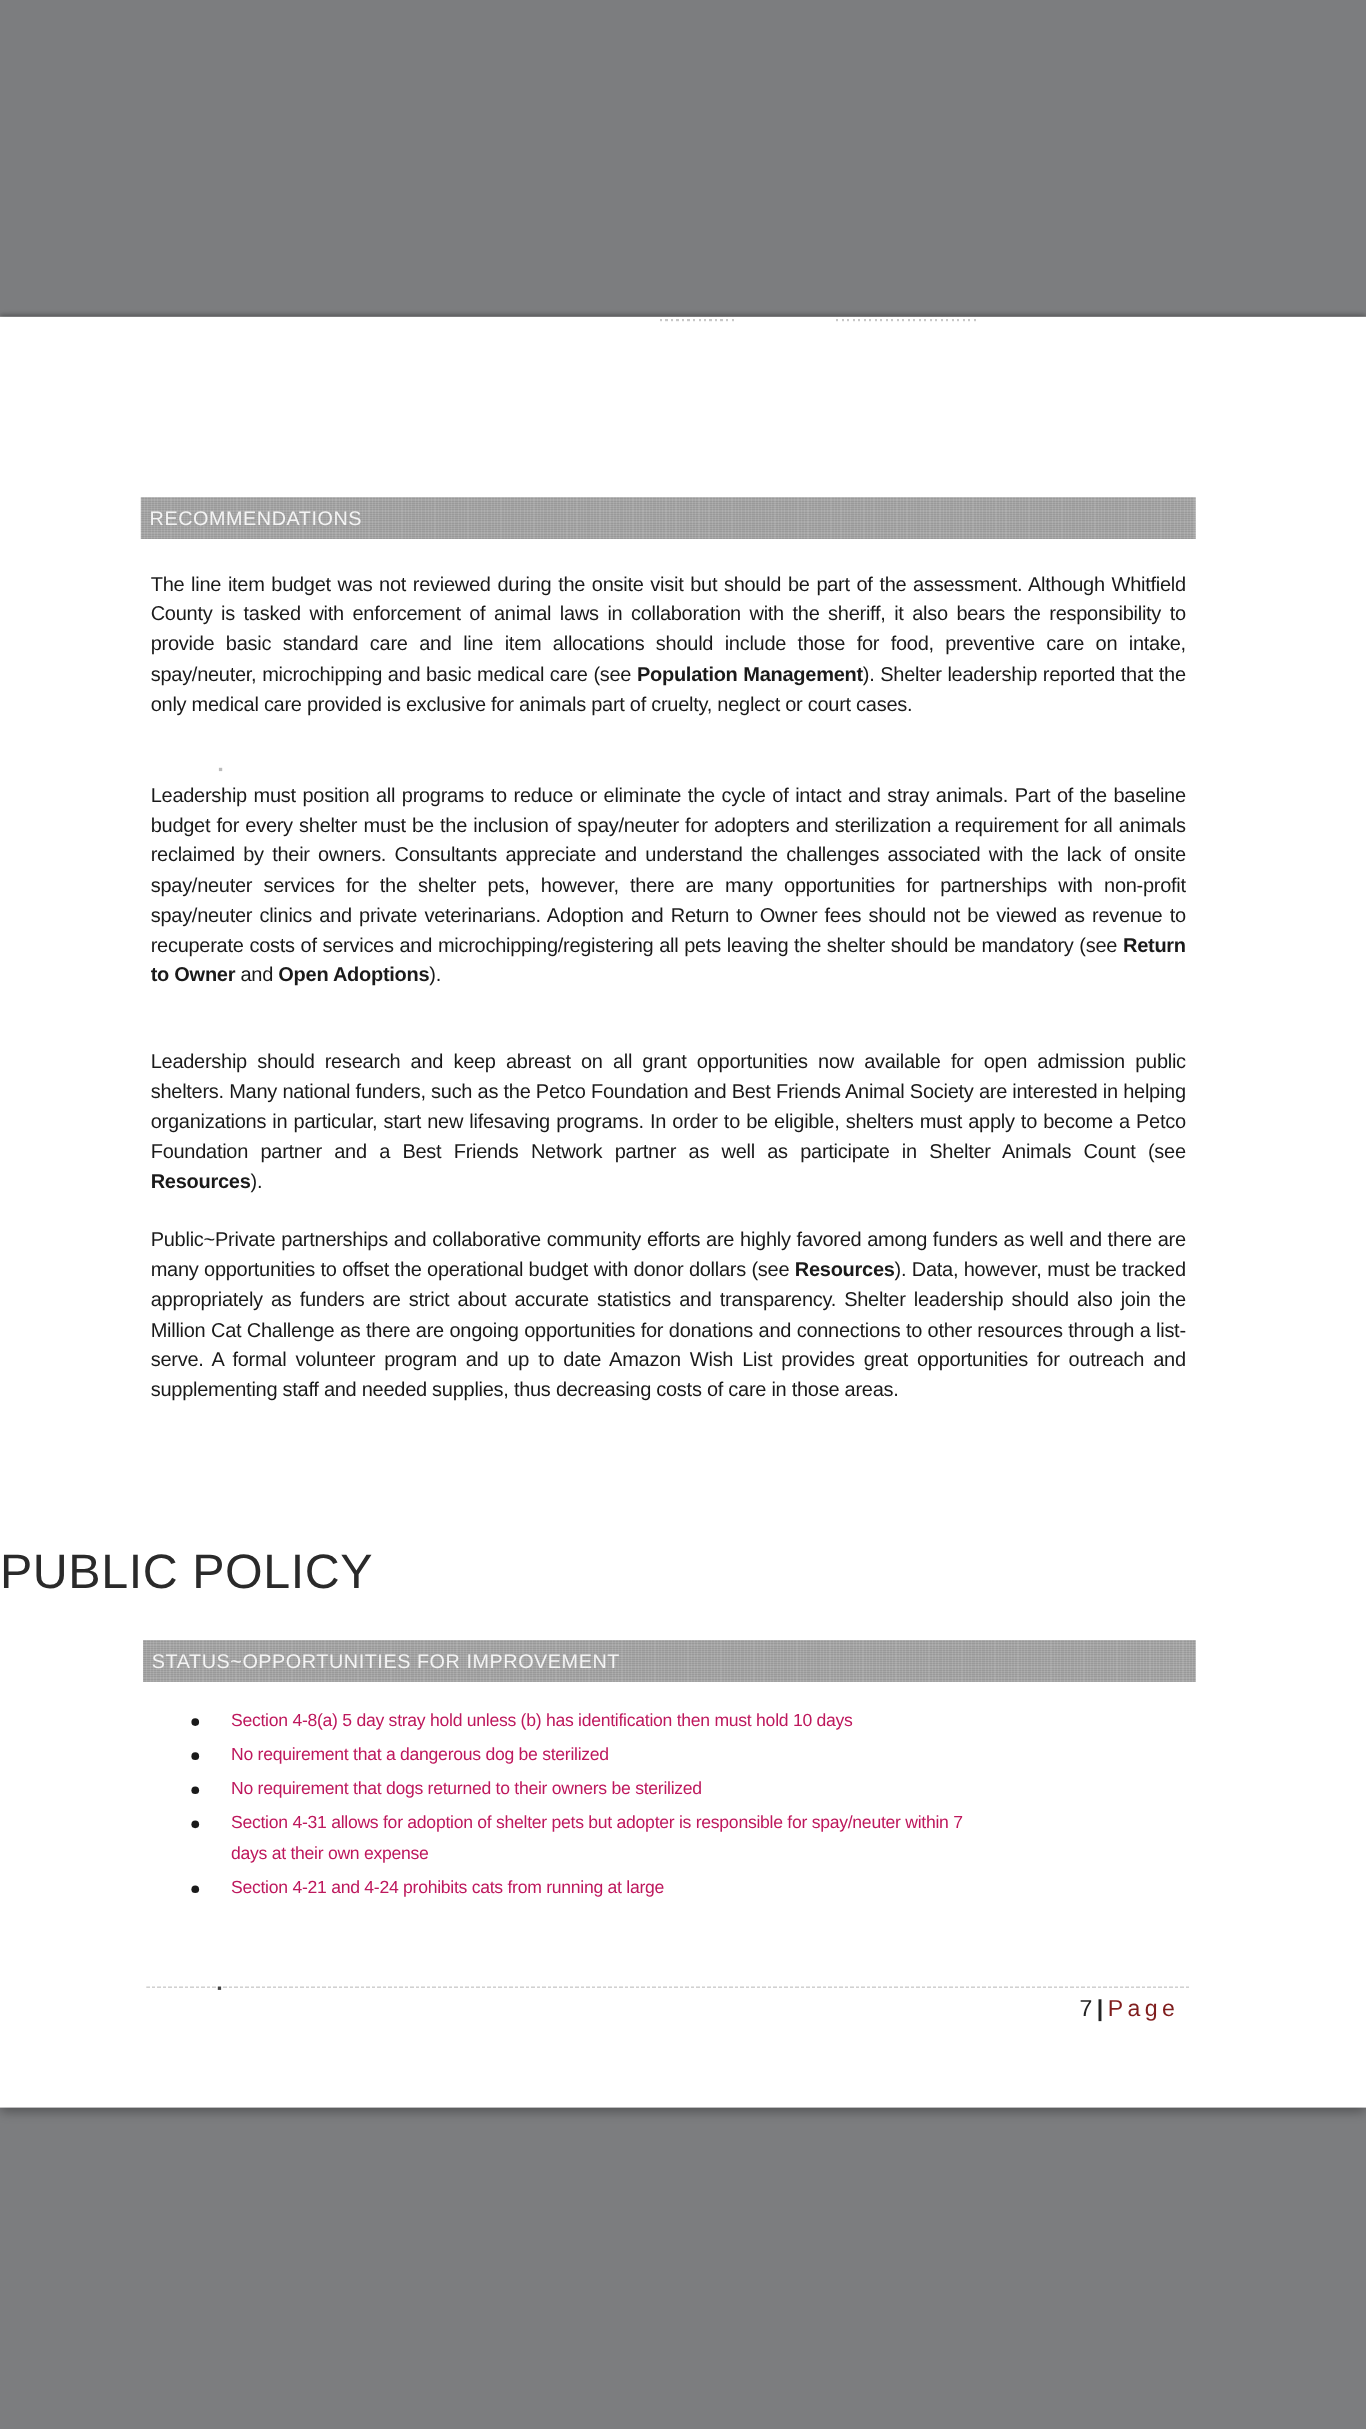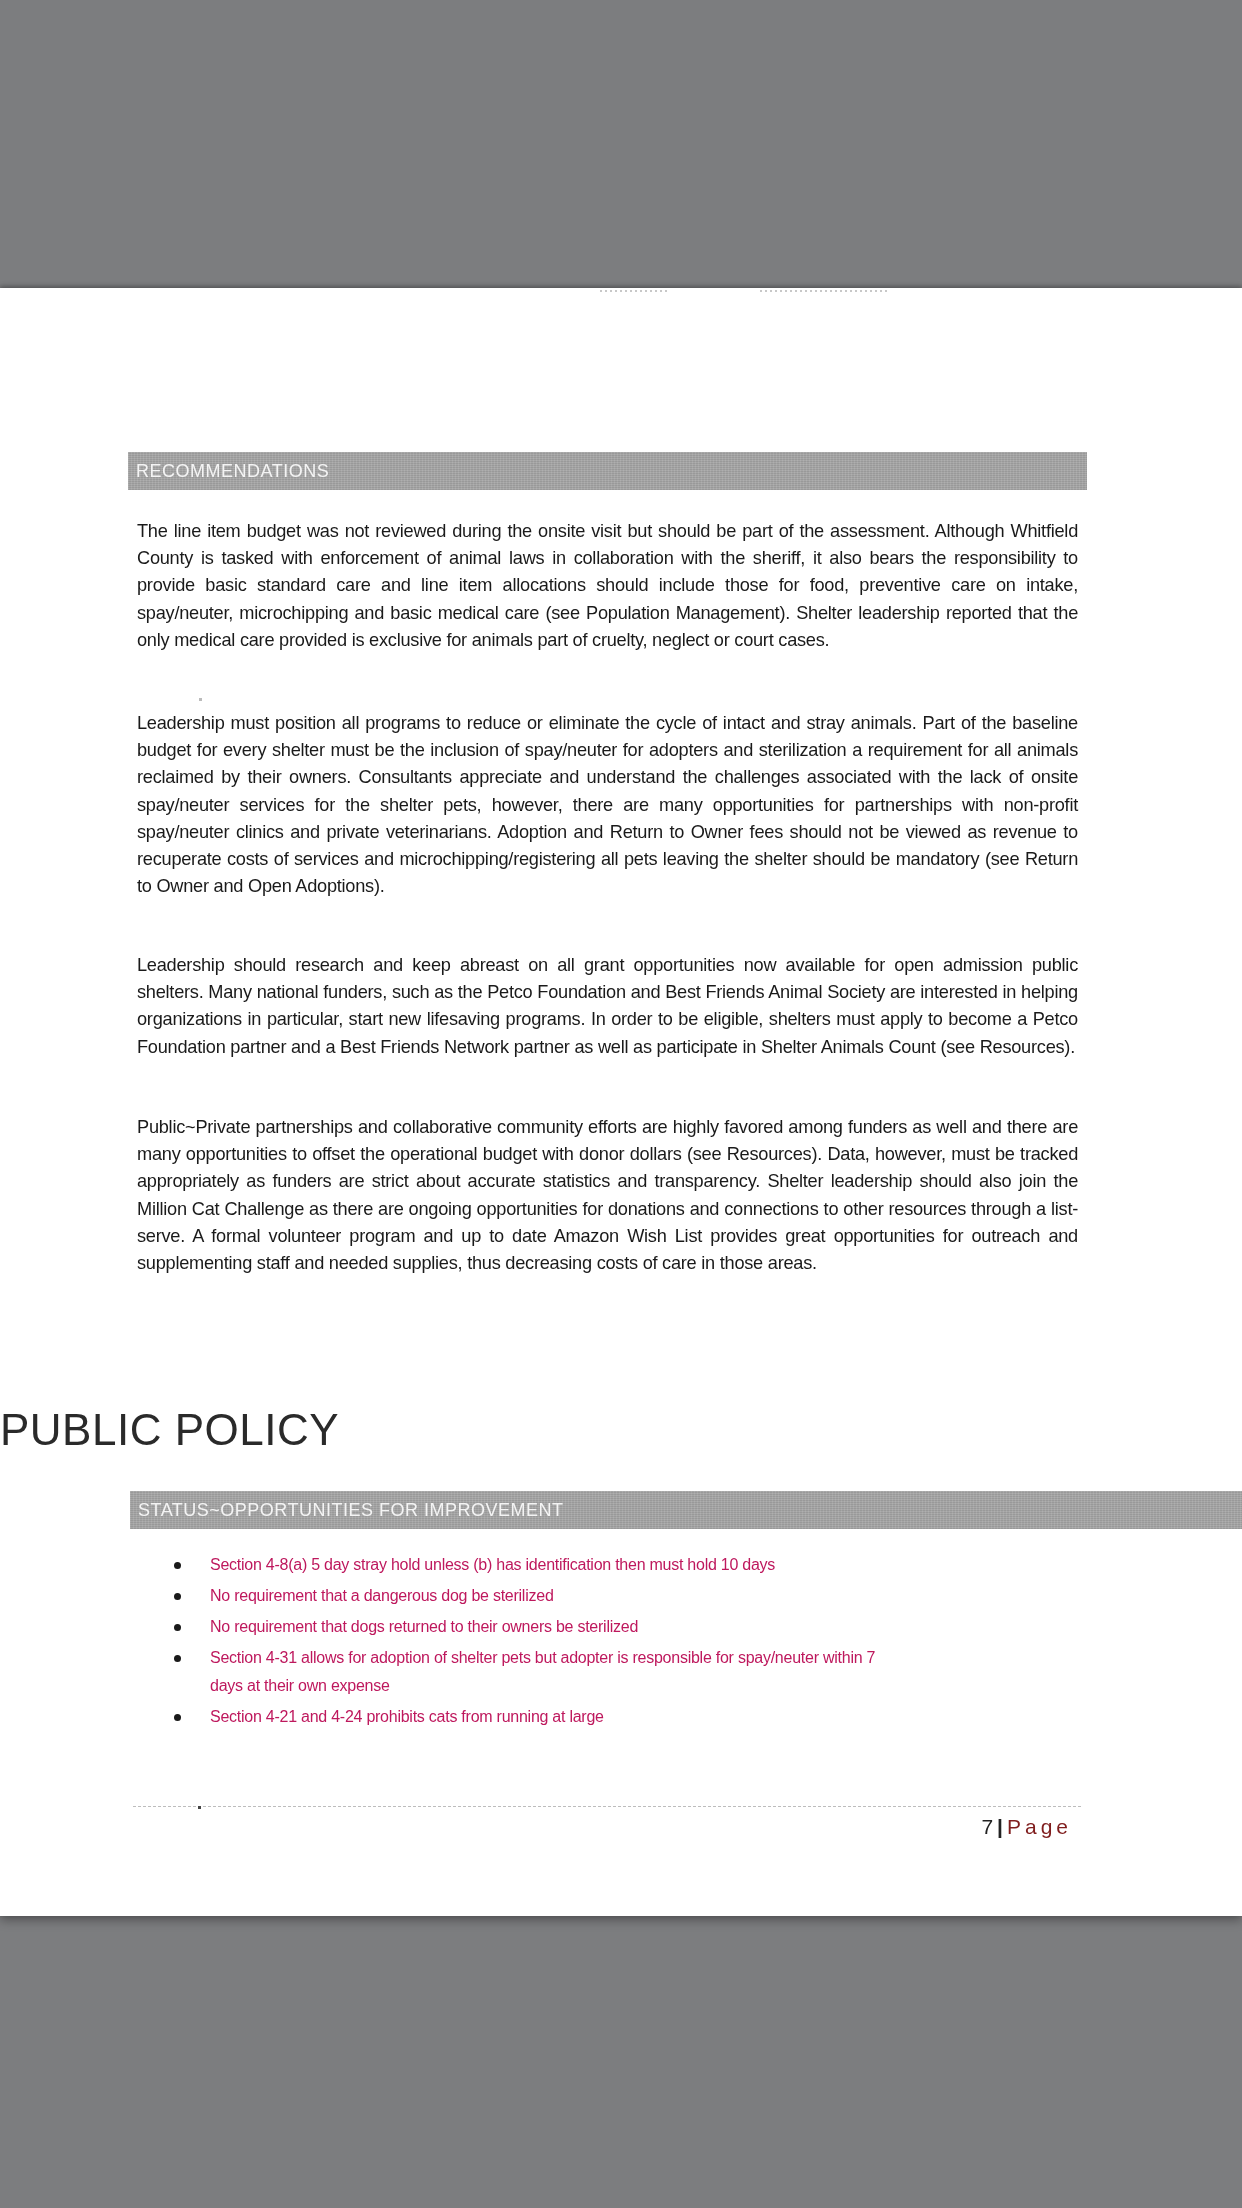--- a/index.html
+++ b/index.html
@@ -39,21 +39,21 @@
       position: absolute;
       left: 137px; width: 941px;
       font-family: "Liberation Sans Narrow", "Liberation Sans", sans-serif;
       font-size: 18.2px;
       line-height: 27.2px;
       color: #1a1a1a;
       text-align: justify;
       letter-spacing: -0.25px;
       margin: 0;
     }
-    .para b { font-weight: normal; }
+    .para b { font-weight: bold; }
     .big-title {
       position: absolute;
       left: 0; width: 1212px;
       top: 1117px;
       text-align: left;
       font-size: 44px;
       color: #2a2a2a;
       letter-spacing: 0.5px;
       font-weight: normal;
     }
@@ -106,21 +106,21 @@
     <span>RECOMMENDATIONS</span>
   </div>
 
   <p class="para" style="top:230px;"><span>The line item budget was not reviewed during the onsite visit but should be part of the assessment. Although Whitfield County is tasked with enforcement of animal laws in collaboration with the sheriff, it also bears the responsibility to provide basic standard care and line item allocations should include those for food, preventive care on intake, spay/neuter, microchipping and basic medical care (see </span><b>Population Management</b><span>). Shelter leadership reported that the only medical care provided is exclusive for animals part of cruelty, neglect or court cases.</span></p>
   <p class="para" style="top:422px;"><span>Leadership must position all programs to reduce or eliminate the cycle of intact and stray animals. Part of the baseline budget for every shelter must be the inclusion of spay/neuter for adopters and sterilization a requirement for all animals reclaimed by their owners. Consultants appreciate and understand the challenges associated with the lack of onsite spay/neuter services for the shelter pets, however, there are many opportunities for partnerships with non-profit spay/neuter clinics and private veterinarians. Adoption and Return to Owner fees should not be viewed as revenue to recuperate costs of services and microchipping/registering all pets leaving the shelter should be mandatory (see </span><b>Return to Owner</b><span> and </span><b>Open Adoptions</b><span>).</span></p>
   <p class="para" style="top:664px;"><span>Leadership should research and keep abreast on all grant opportunities now available for open admission public shelters. Many national funders, such as the Petco Foundation and Best Friends Animal Society are interested in helping organizations in particular, start new lifesaving programs. In order to be eligible, shelters must apply to become a Petco Foundation partner and a Best Friends Network partner as well as participate in Shelter Animals Count (see </span><b>Resources</b><span>).</span></p>
   <p class="para" style="top:826px;"><span>Public~Private partnerships and collaborative community efforts are highly favored among funders as well and there are many opportunities to offset the operational budget with donor dollars (see </span><b>Resources</b><span>).  Data, however, must be tracked appropriately as funders are strict about accurate statistics and transparency. Shelter leadership should also join the Million Cat Challenge as there are ongoing opportunities for donations and connections to other resources through a list-serve. A formal volunteer program and up to date Amazon Wish List provides great opportunities for outreach and supplementing staff and needed supplies, thus decreasing costs of care in those areas.</span></p>
 
   <div class="big-title">PUBLIC POLICY</div>
 
-  <div class="section-bar" style="top:1203px;width:1112px;left:130px;">
+  <div class="section-bar" style="top:1203px;width:957px;left:130px;">
     <span>STATUS~OPPORTUNITIES FOR IMPROVEMENT</span>
   </div>
 
   <ul class="bullets">
     <li><span class="dot"></span><span>Section 4-8(a) 5 day stray hold unless (b) has identification then must hold 10 days</span></li>
     <li><span class="dot"></span><span>No requirement that a dangerous dog be sterilized</span></li>
     <li><span class="dot"></span><span>No requirement that dogs returned to their owners be sterilized</span></li>
     <li style="padding-right:140px;"><span class="dot"></span><span>Section 4-31 allows for adoption of shelter pets but adopter is responsible for spay/neuter within 7 days at their own expense</span></li>
     <li><span class="dot"></span><span>Section 4-21 and 4-24 prohibits cats from running at large</span></li>
   </ul>

